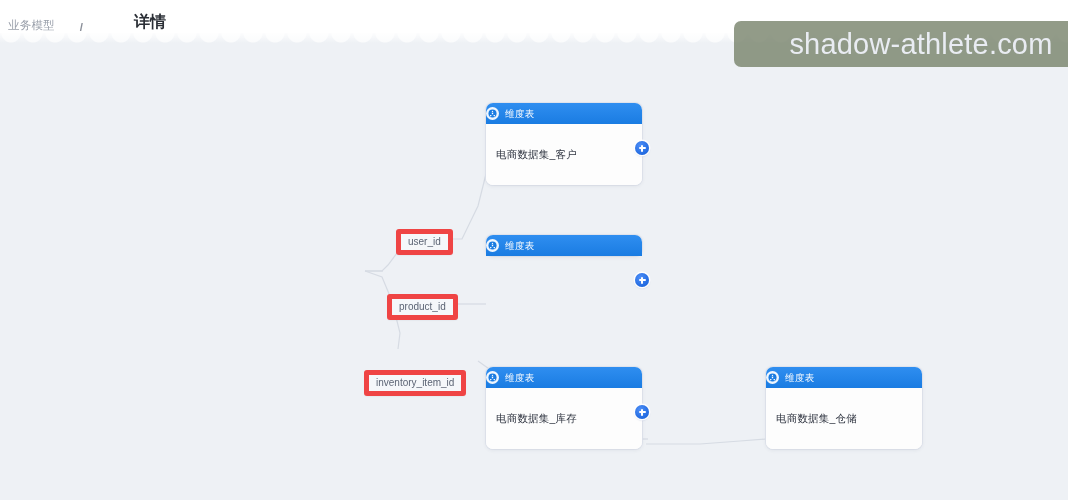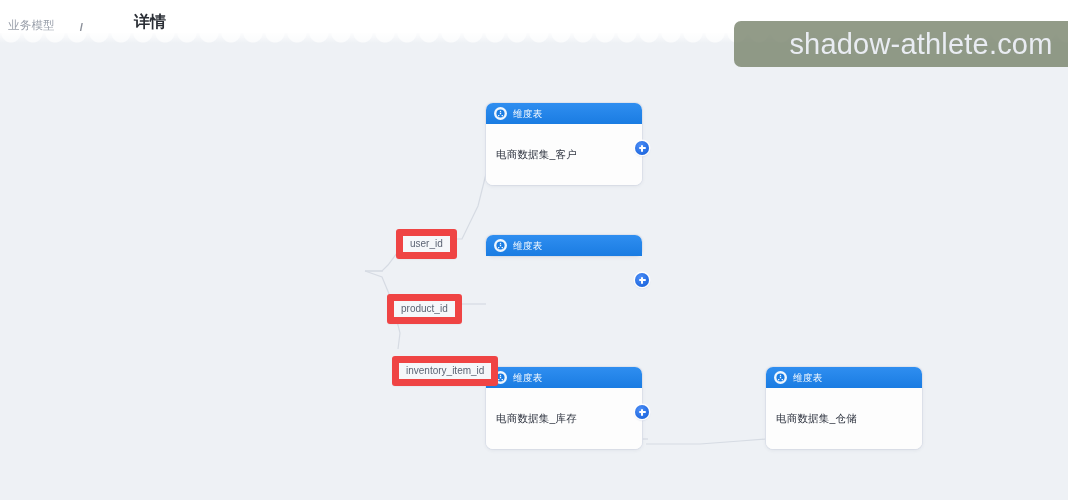--- a/index.html
+++ b/index.html
@@ -115,21 +115,20 @@
     background: #fdfdfd;
     box-shadow: 0 1px 4px rgba(40,60,90,.09), 0 0 0 1px rgba(225,230,238,.9);
     overflow: visible;
     z-index: 6;
   }
   .node-head {
     height: 21px;
     border-radius: 7px 7px 0 0;
     display: flex;
     align-items: center;
-    padding-left: 8px;
     box-sizing: border-box;
     position: relative;
   }
   .node-head.fact {
     background: linear-gradient(180deg, #6360ee 0%, #5451e6 100%);
   }
   .node-head.dim {
     background: linear-gradient(180deg, #2f8ef0 0%, #1a7ce2 100%);
   }
   .node-head-icon {
@@ -192,21 +191,21 @@
   
   .plus-right {
     right: -7px;
     top: 38px;  
   }
 
   
   .edge-label {
     position: absolute;
     background: #f5f7fa;
-    border: 7px solid #ef4444;
+    border: 5px solid #ef4444;
     border-radius: 3px;
     padding: 2px 7px 3px 7px;
     font-size: 10px;
     color: #5c6474;
     line-height: 1.1;
     white-space: nowrap;
     z-index: 8;
     box-shadow: 0 1px 1px rgba(60,80,110,.04);
   }
 
@@ -325,21 +324,21 @@
           </span>
           <span class="node-head-title">维度表</span>
         </div>
         <div class="node-body">
           <span class="node-name">电商数据集_仓储</span>
         </div>
       </div>
 
       <div class="edge-label" style="left:396px; top:196px;">user_id</div>
       <div class="edge-label" style="left:387px; top:261px;">product_id</div>
-      <div class="edge-label" style="left:364px; top:323px;margin-left:28px;">inventory_item_id</div>
+      <div class="edge-label" style="left:364px; top:337px;">inventory_item_id</div>
 
     </div>
   </div>
 
   <div class="watermark">
     <span class="watermark-text">shadow-athlete.com</span>
   </div>
 
 </div>
 

